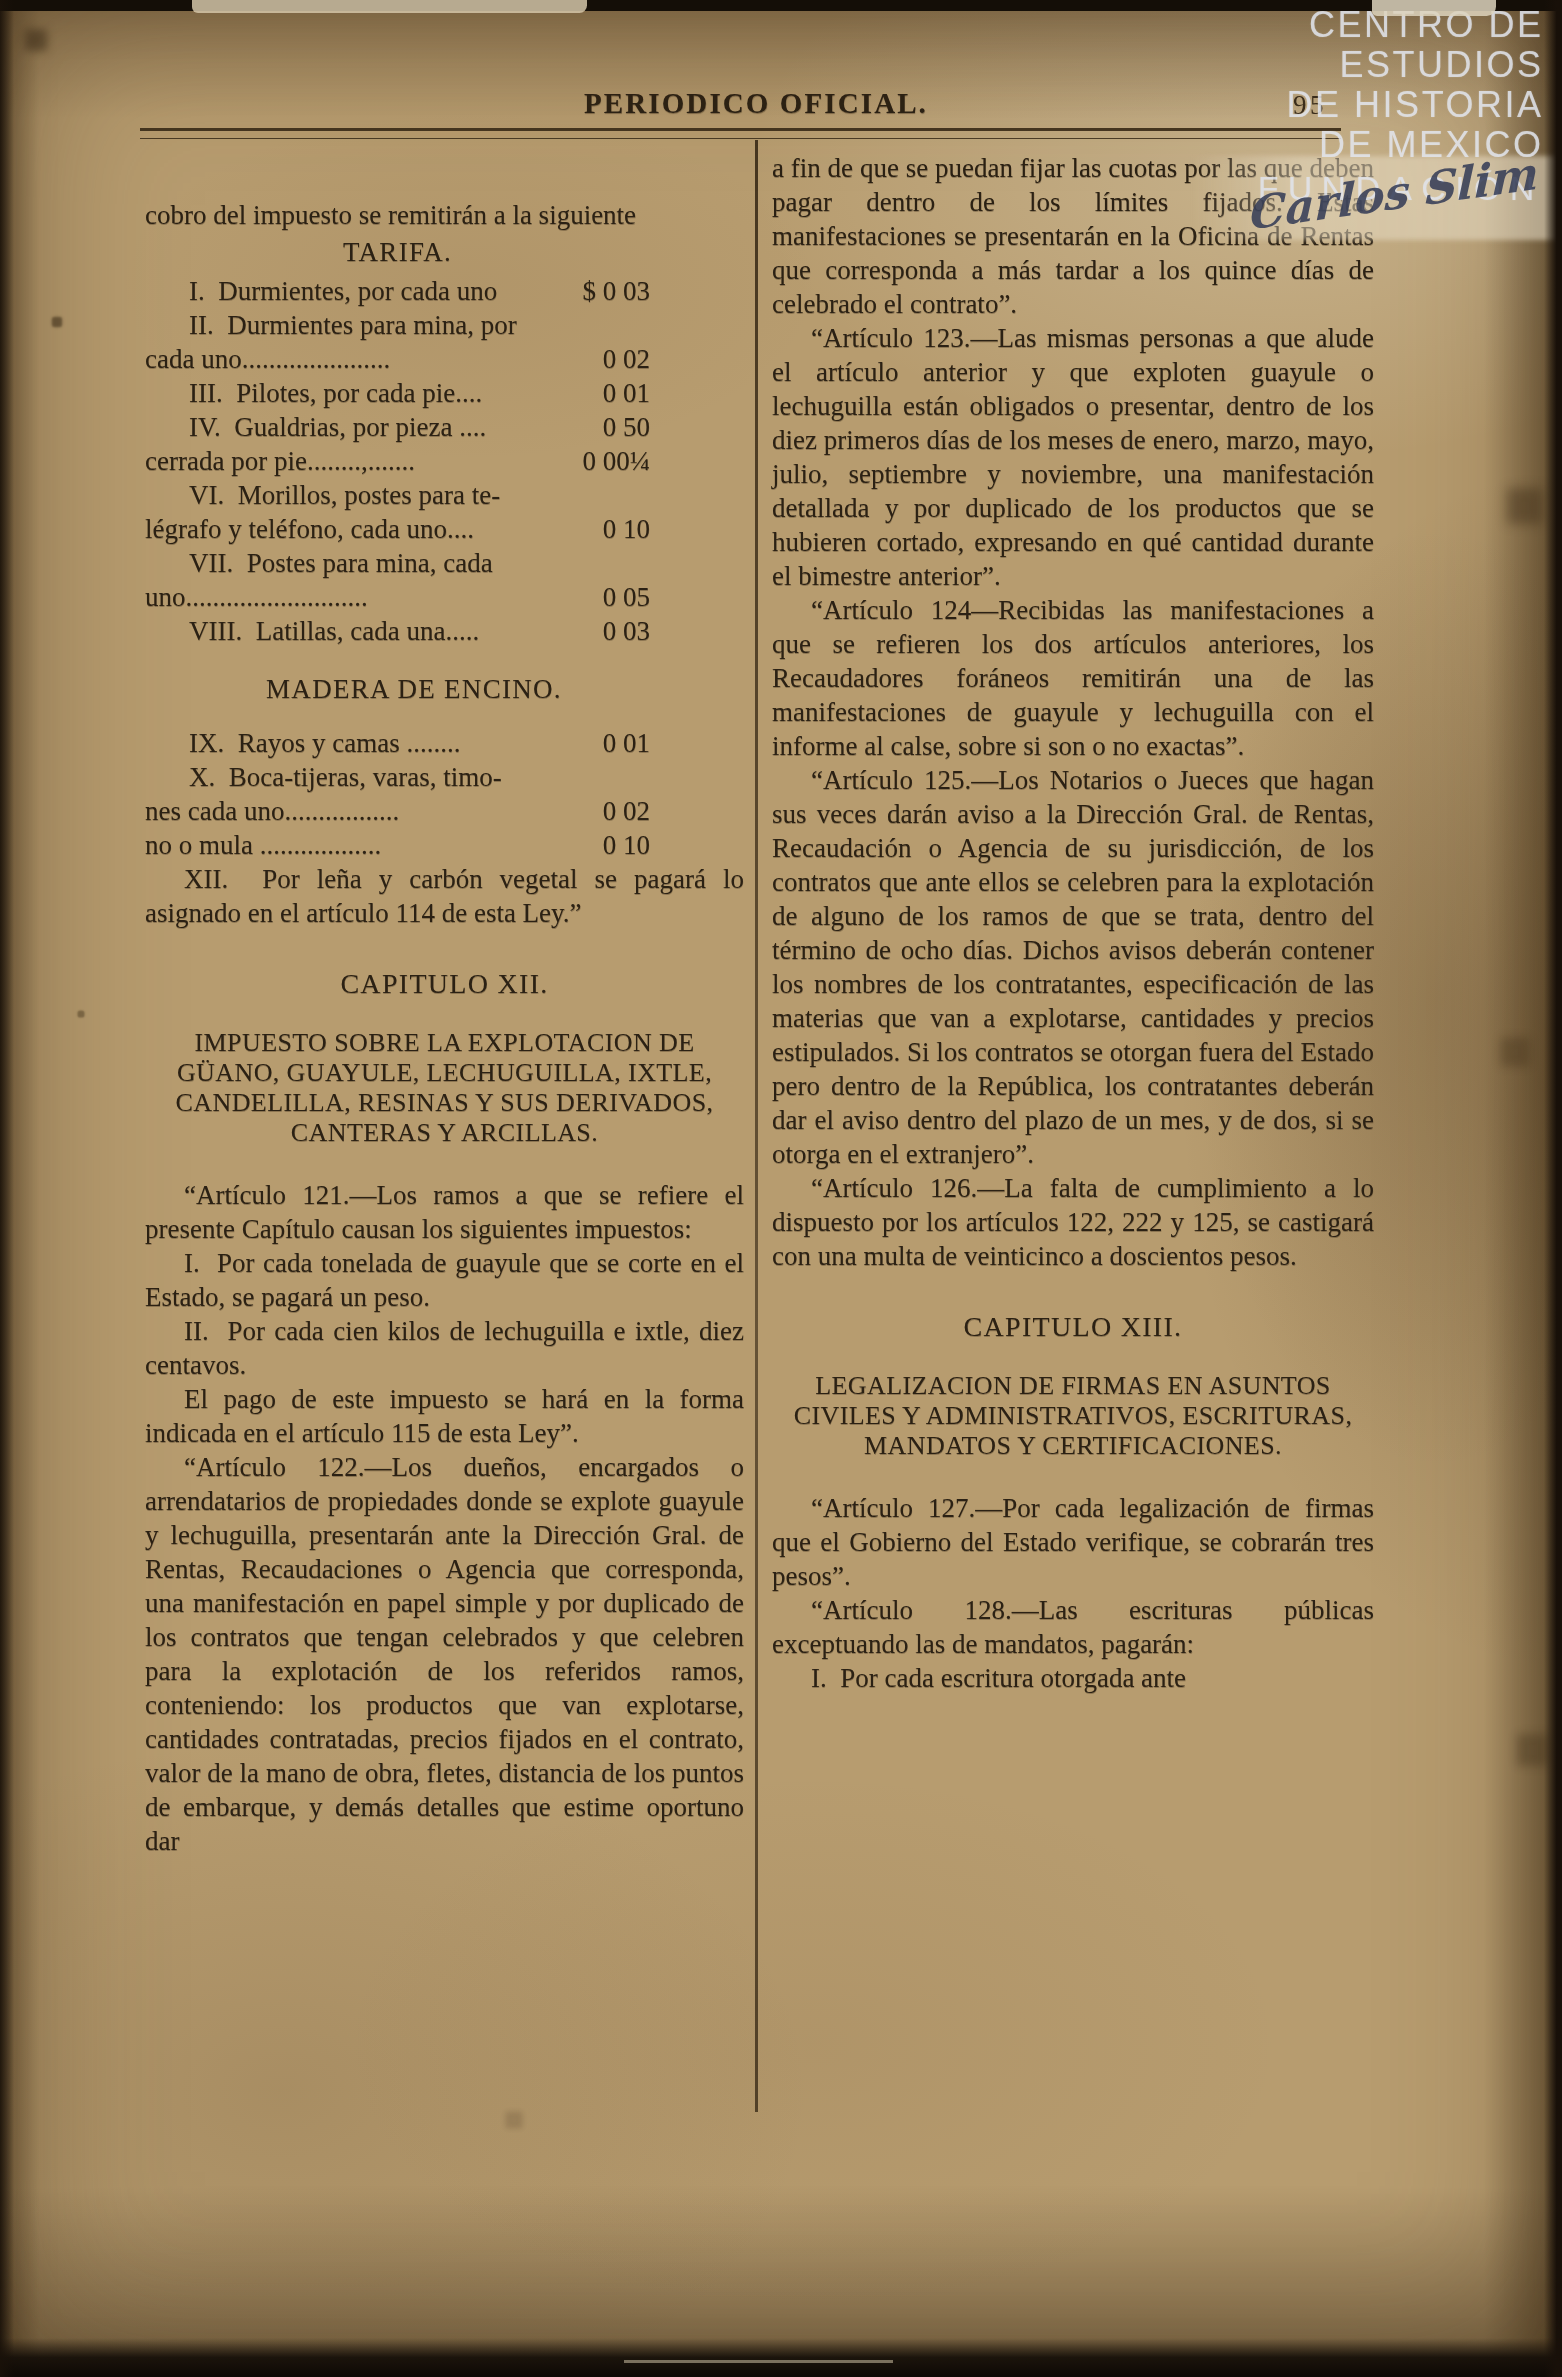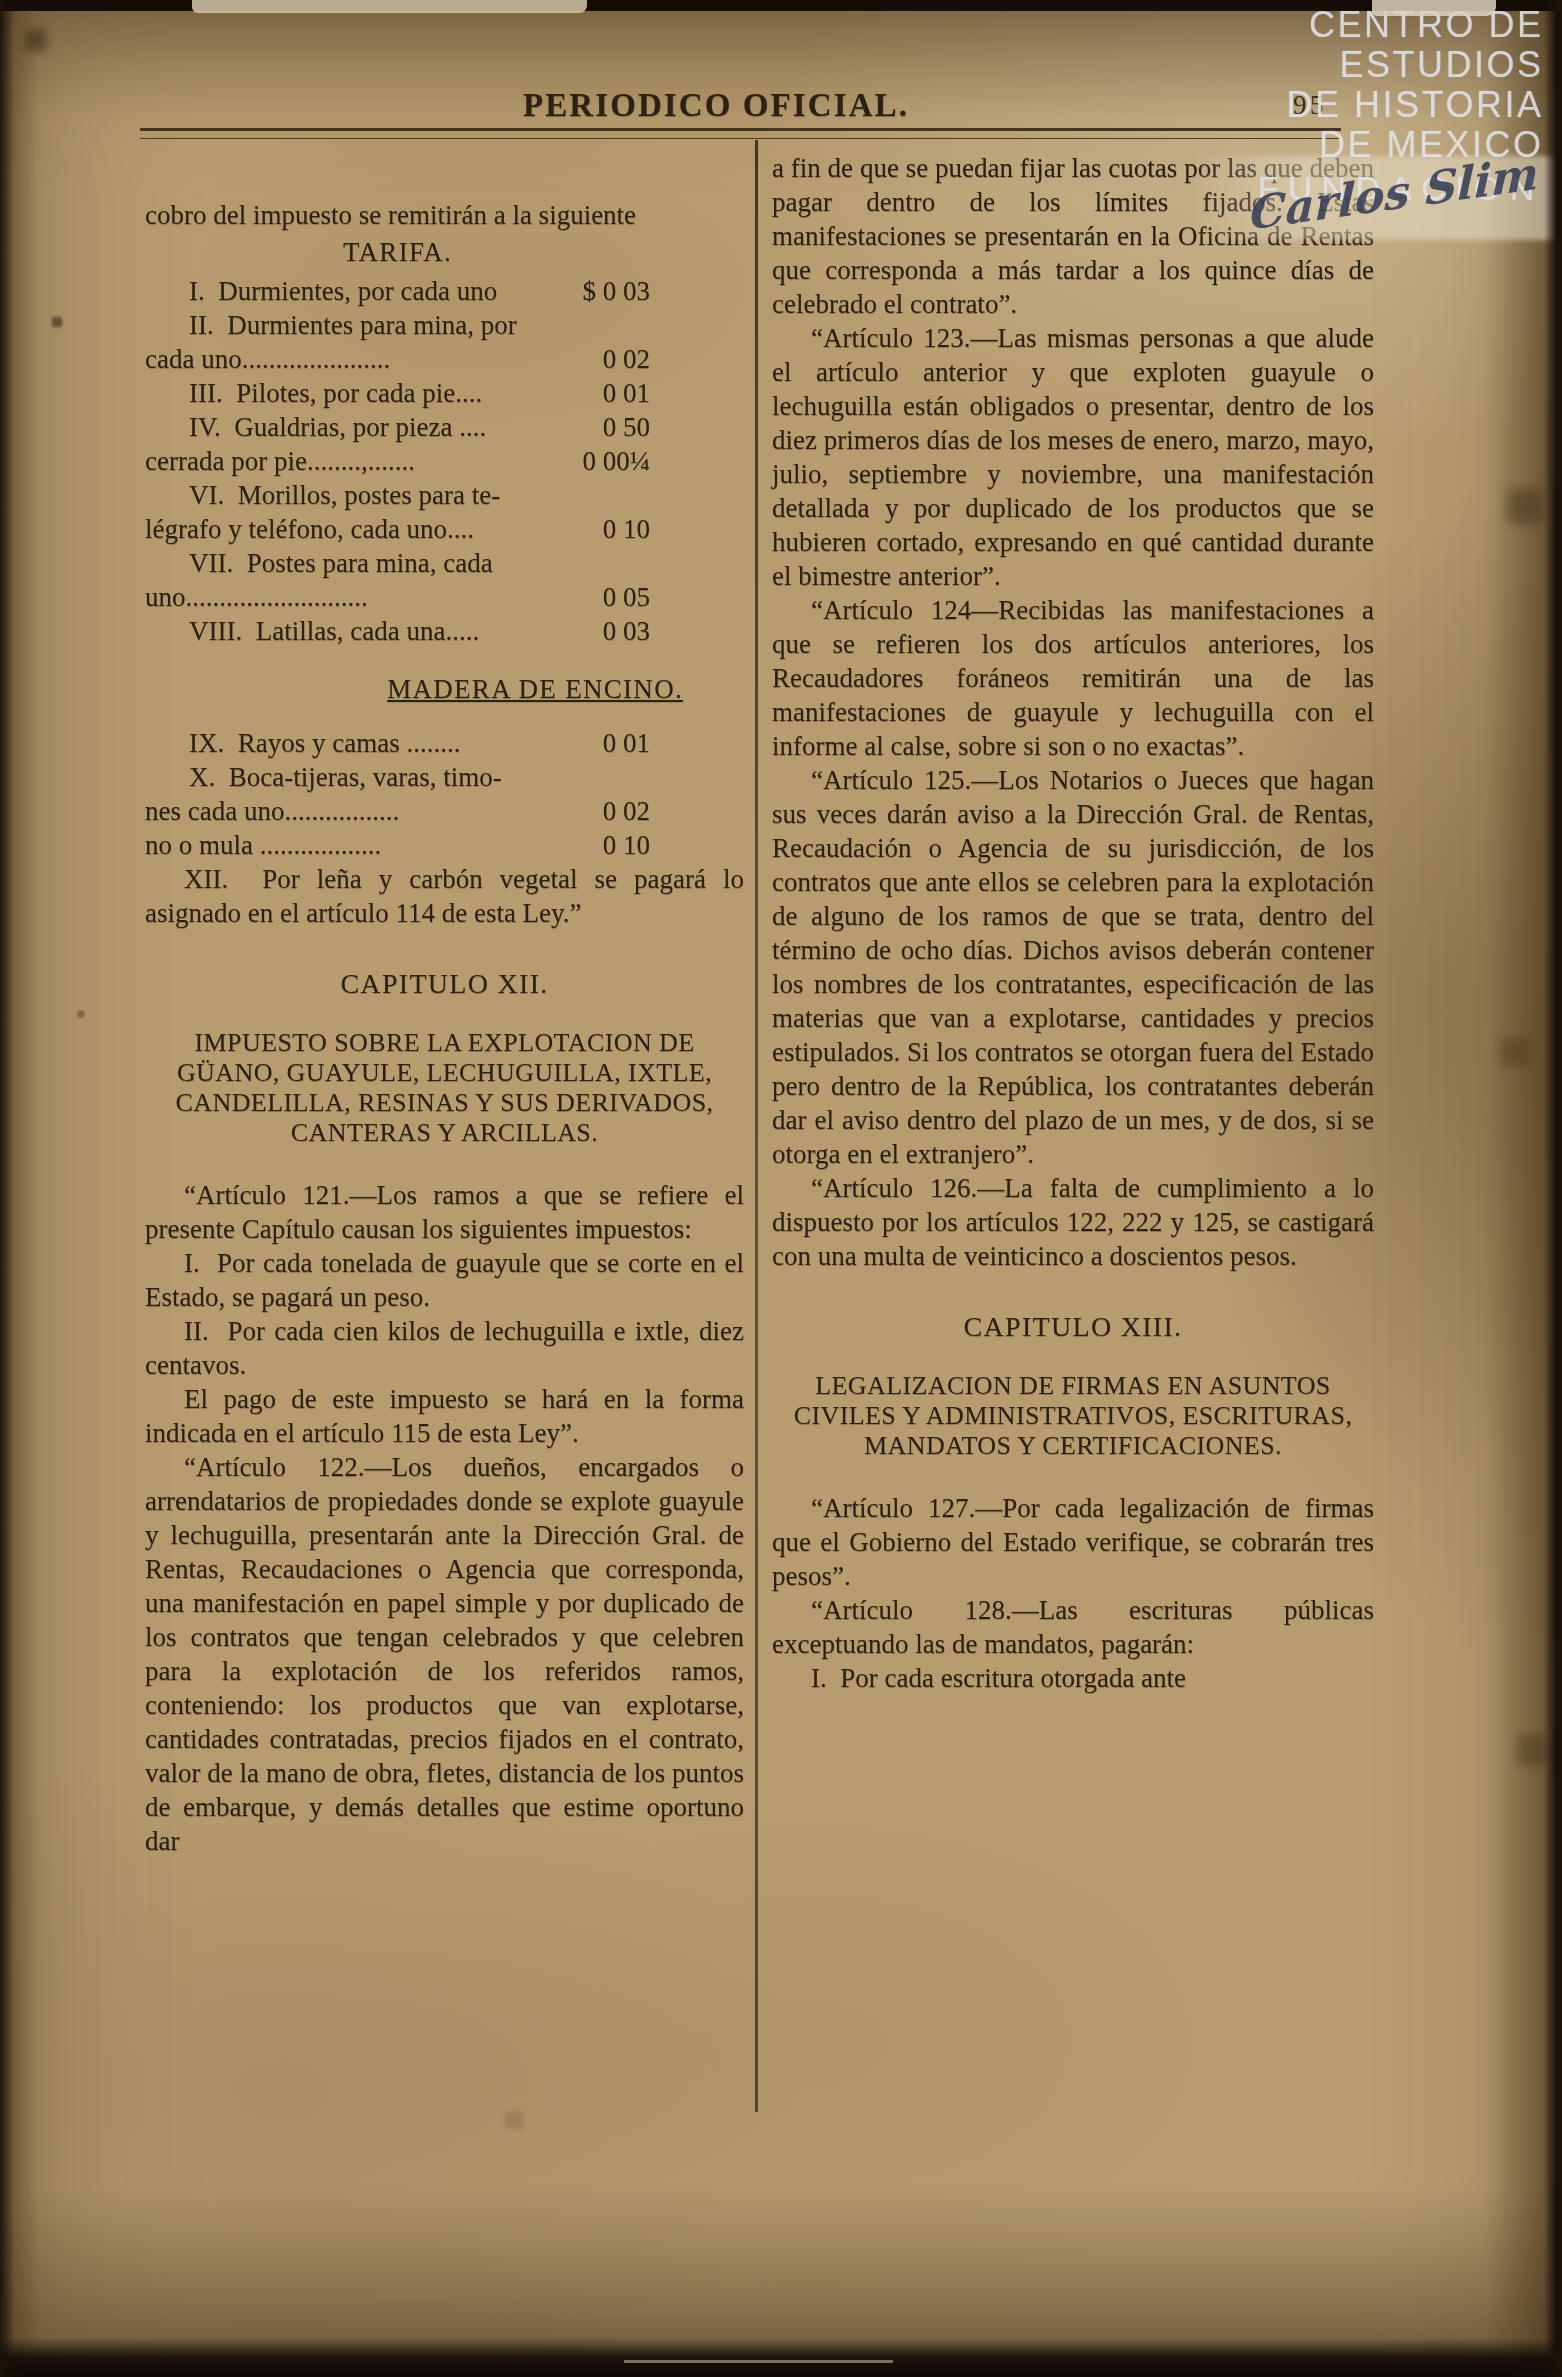--- a/index.html
+++ b/index.html
@@ -33,22 +33,22 @@
       35px 39px 8.4px 10px rgba(40,28,14,.5),
       1524px 505px 11.8px 17px rgba(48,33,16,.40),
       1514px 1051px 10px 13.5px rgba(48,33,16,.28),
       1532px 1749px 10px 15px rgba(48,33,16,.32),
       513px 2119px 5px 7.6px rgba(48,33,16,.16),
       80px 1013px 1.7px 2.5px rgba(45,32,16,.4);
   }
 
   
   .header-title {
-    position: absolute; left: 716px; top: 87px; transform: translateX(-50%);
-    font-size: 33px; font-weight: bold; letter-spacing: 2.1px;
+    position: absolute; left: 756px; top: 87px; transform: translateX(-50%);
+    font-size: 29px; font-weight: bold; letter-spacing: 2.1px;
     color: #2b2114; white-space: nowrap;
     text-shadow: 0.3px 0.5px 0.7px rgba(50,35,18,.4);
   }
   .page-number {
     position: absolute; left: 1293px; top: 90px;
     font-size: 27px; color: #3a2d1c; letter-spacing: 3.4px;
   }
   .rule {
     position: absolute; left: 140px; top: 128px; width: 1201px; height: 6.7px;
     border-top: 3.4px solid rgba(56,42,23,.9);
@@ -66,21 +66,21 @@
     color: #2b2114;
     text-shadow: 0.3px 0.5px 0.6px rgba(50,35,18,.32);
   }
   .col-left  { left: 145px; top: 198px; width: 599px; }
   .col-right { left: 772px; top: 151px; width: 602px; }
 
   .blk { margin: 0; }
   .para     { text-align: justify; }
   .para-ind { text-align: justify; text-indent: 39px; }
   .head-sm  { text-align: center; margin: 3.4px 0 5px; letter-spacing: 1.3px; width: 505px; }
-  .head     { text-align: right; margin: 23.5px 0 20px; letter-spacing: 1.3px; width: 538px; text-decoration: underline; }
+  .head     { text-align: center; margin: 23.5px 0 20px; letter-spacing: 1.3px; width: 538px; }
   .head-lg  { text-align: center; margin: 37px 0 27px; letter-spacing: 1.3px; font-size: 28px; }
   .subhead  { text-align: center; font-size: 26px; line-height: 30px; margin: 0 0 30px; letter-spacing: 0.4px; }
   .tline, .tline-ind {
     display: flex; justify-content: space-between; align-items: baseline;
     width: 505px; box-sizing: border-box; gap: 25px;
   }
   .tline-ind { padding-left: 44px; }
   .blk-price { white-space: nowrap; padding-left: 6.7px; }
 
   

